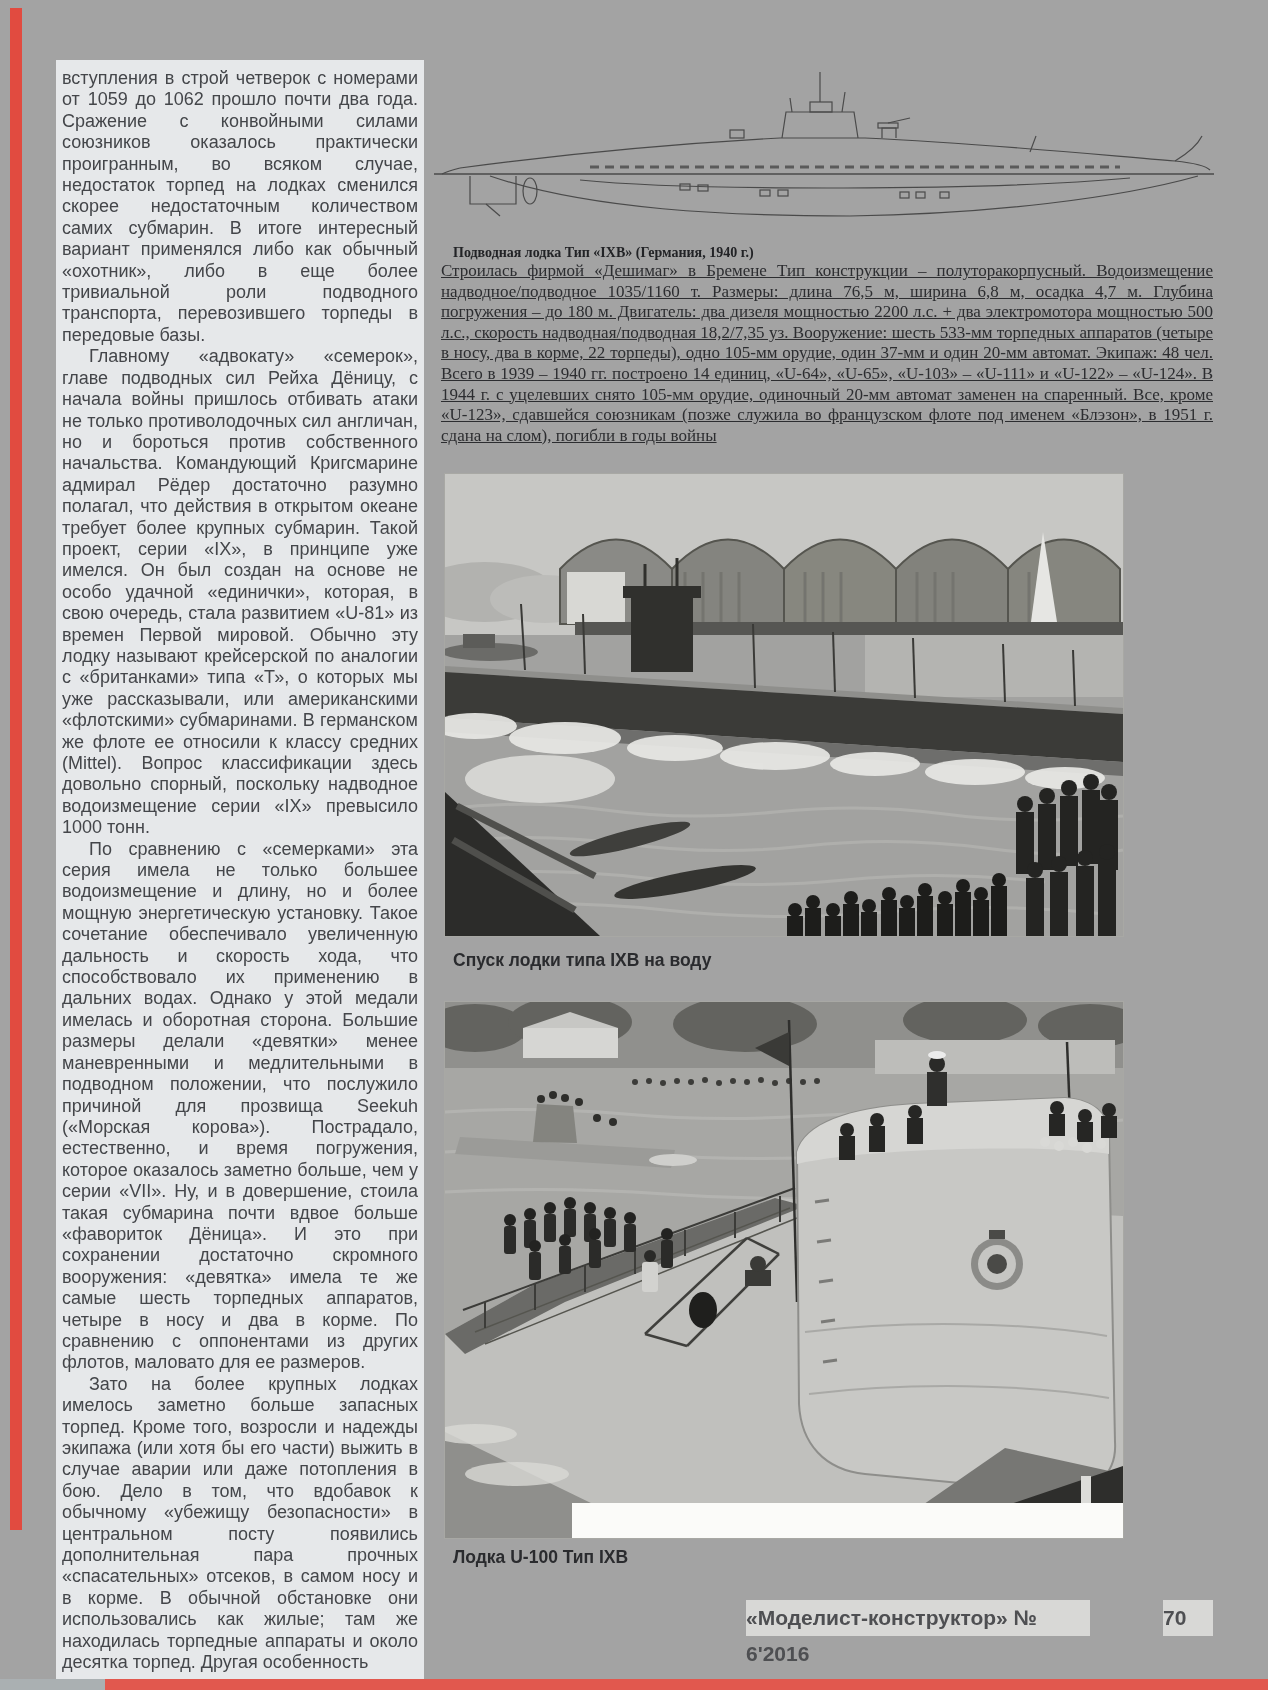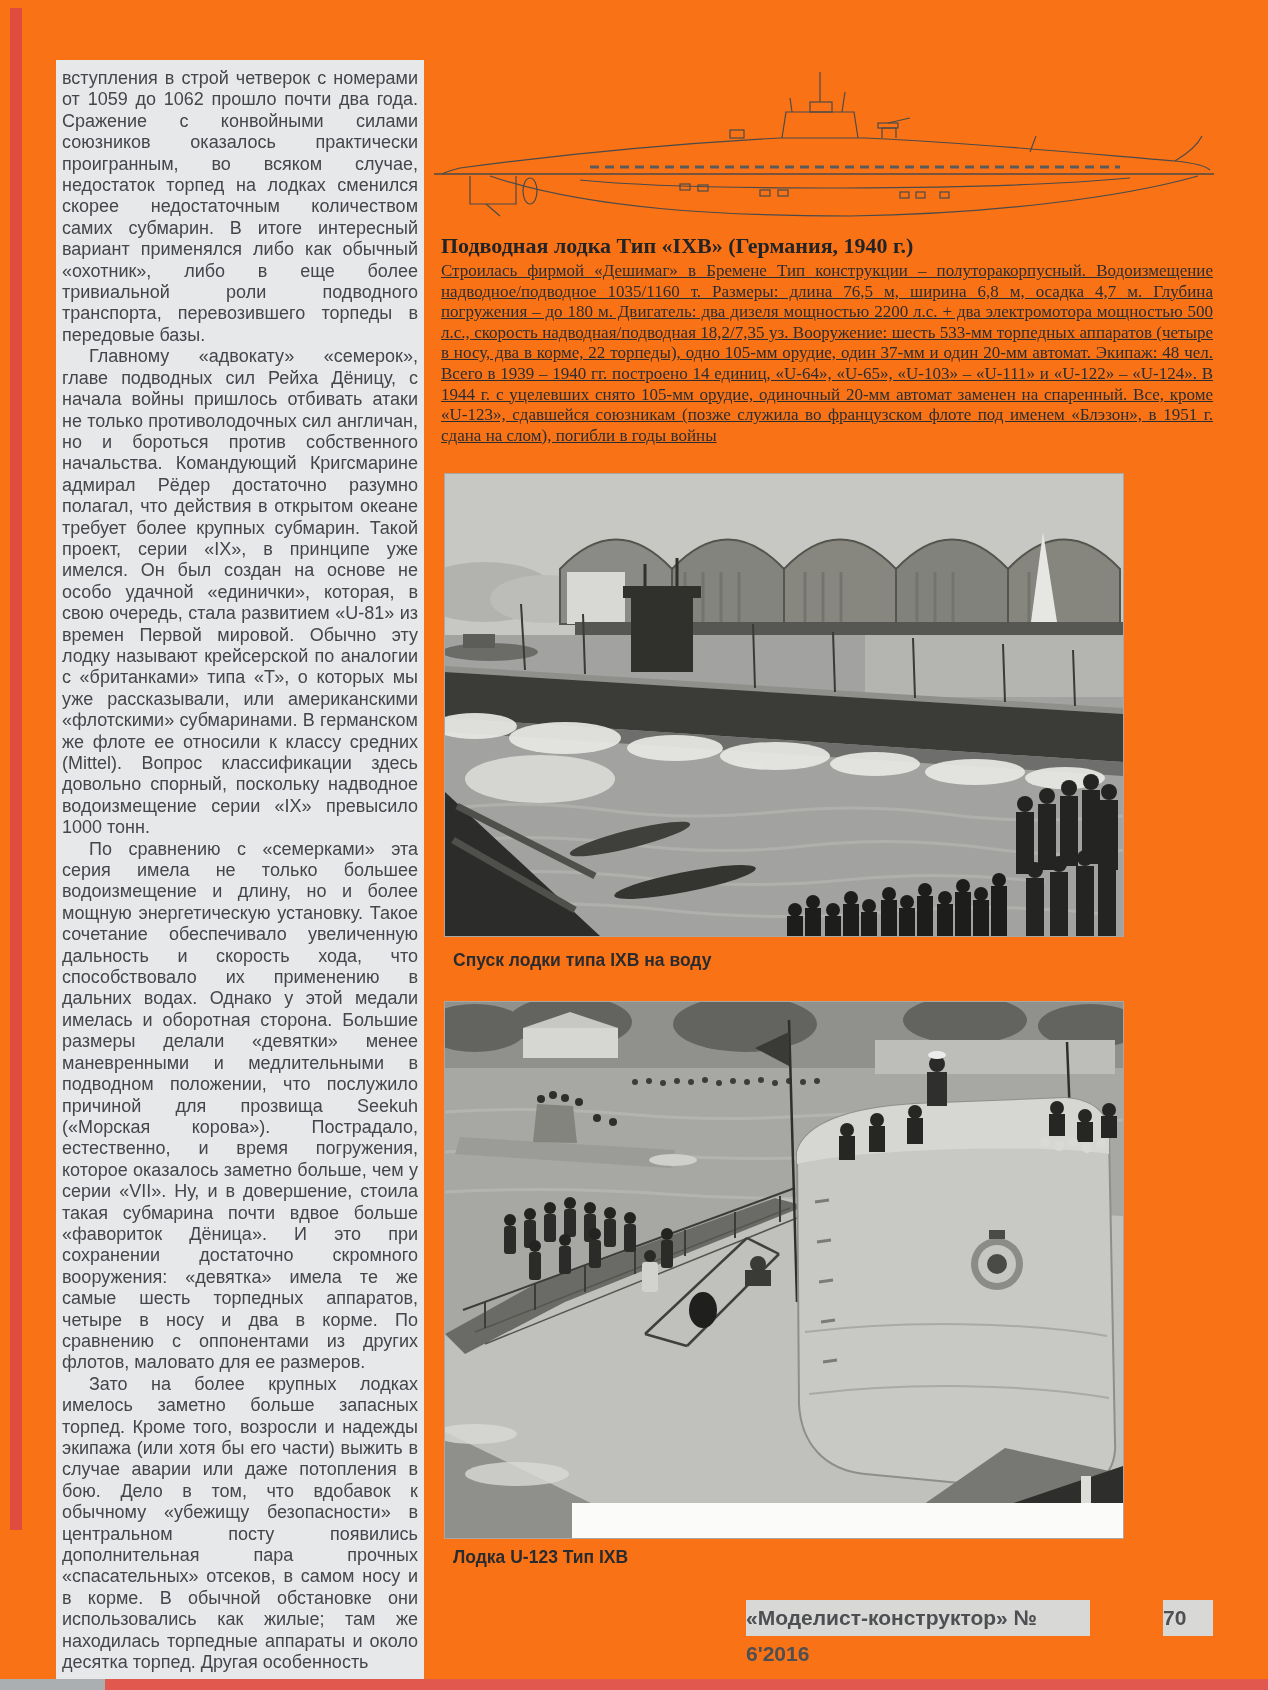--- a/index.html
+++ b/index.html
@@ -1,33 +1,33 @@
 <!DOCTYPE html>
 <html><head>
 <meta charset="utf-8">
 <style>
   html,body { margin:0; padding:0; background:#e8e8e8; }
-  .page { position:relative; width:1268px; height:1690px; background:#f97316;
+  .page { position:relative; width:1268px; height:1690px; background:#a3a3a3;
           font-family:"Liberation Sans", sans-serif; overflow:hidden; margin:0 auto; }
 
   .redbar-left { position:absolute; left:10px; top:8px; width:12px; height:1522px; background:#e14b40; }
   .redbar-bottom { position:absolute; left:0; top:1679px; width:1268px; height:11px; background:#e1584e; }
   .redbar-bottom .grayseg { position:absolute; left:0; top:0; width:105px; height:11px; background:#aab0b2; }
 
   .left-col { position:absolute; left:56px; top:60px; width:368px; background:#e6e8ea;
               padding:8px 6px 12px; box-sizing:border-box; color:#44464a;
               font-size:18px; line-height:21.4px; text-align:justify; }
   .left-col p { margin:0; text-indent:1.5em; }
   .left-col p.first { text-indent:0; }
 
   .drawing { position:absolute; left:430px; top:64px; width:788px; height:164px; }
 
-  .spec-title { position:absolute; left:441px; top:233px; width:772px; margin:0;
+  .spec-title { position:absolute; left:441px; top:233px; width:772px; margin:12px;
                 font-family:"Liberation Serif", serif; font-weight:bold;
-                font-size:22px; color:#222326; }
+                font-size:14px; color:#222326; }
   .spec-body  { position:absolute; left:441px; top:261px; width:772px;
                 font-family:"Liberation Serif", serif; font-size:17px;
                 line-height:20.6px; color:#2c2d30; text-align:justify;text-decoration:underline; }
 
   .photo { position:absolute; background:#b5b5b2; outline:1px solid #a8a8a4; }
   .photo1 { left:445px; top:474px;  width:678px; height:462px; }
   .photo2 { left:445px; top:1002px; width:678px; height:536px; }
   .photo svg { display:block; }
   .photo2-notch { position:absolute; left:572px; top:1503px; width:551px; height:35px; background:#fbfbf9; }
 
@@ -398,21 +398,21 @@
 
       <polygon points="430,536 560,446 678,472 678,536" fill="#777774"></polygon>
       <polygon points="560,504 678,464 678,536 560,536" fill="#2e2e2c"></polygon>
       <rect x="636" y="474" width="10" height="36" fill="#dcdcd9"></rect>
 
       <ellipse cx="30" cy="432" rx="42" ry="10" fill="#d8d8d5" opacity="0.8"></ellipse>
       <ellipse cx="72" cy="472" rx="52" ry="12" fill="#d8d8d5" opacity="0.8"></ellipse>
     </svg>
   </div>
   <div class="photo2-notch"></div>
-  <div class="caption cap2">Лодка U-123 Тип IXB</div>
+  <div class="caption cap2">Лодка U-100 Тип IXB</div>
 
   <div class="footer-chip chip-journal">«Моделист-конструктор» № 6'2016</div>
   <div class="footer-chip chip-page">70</div>
   <div class="redbar-bottom">
     <div class="grayseg"></div>
   </div>
 
 </div>
 
 </body></html>

